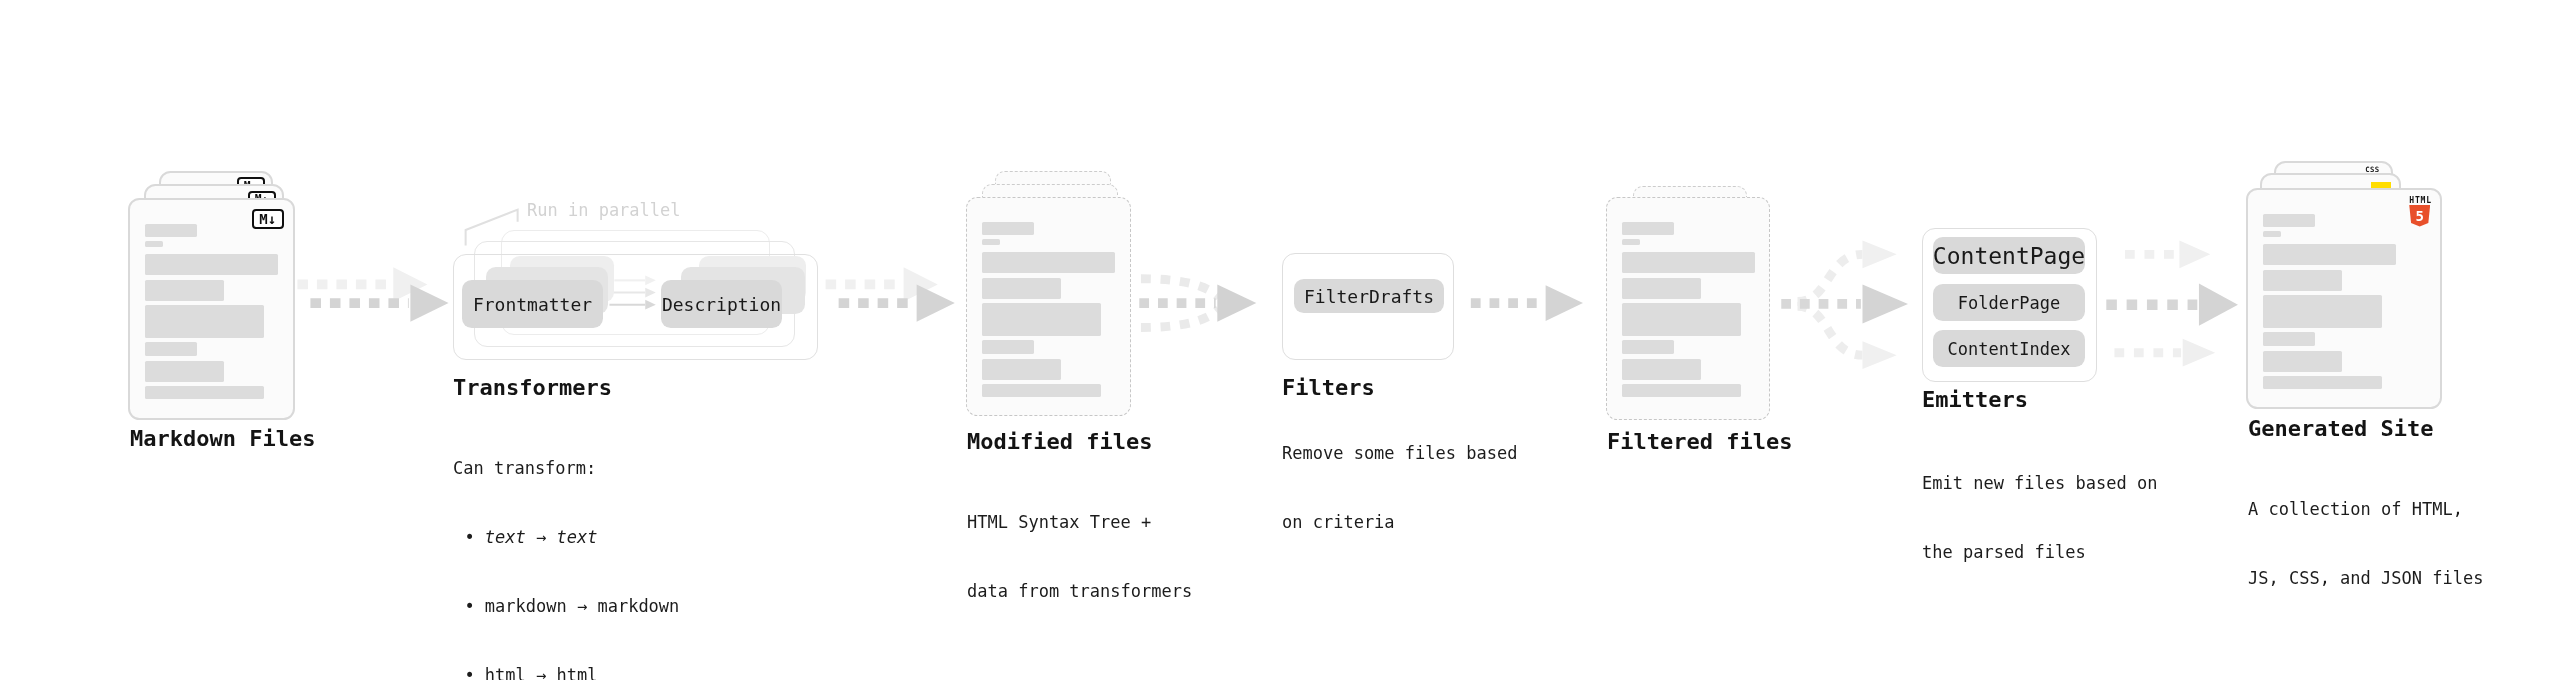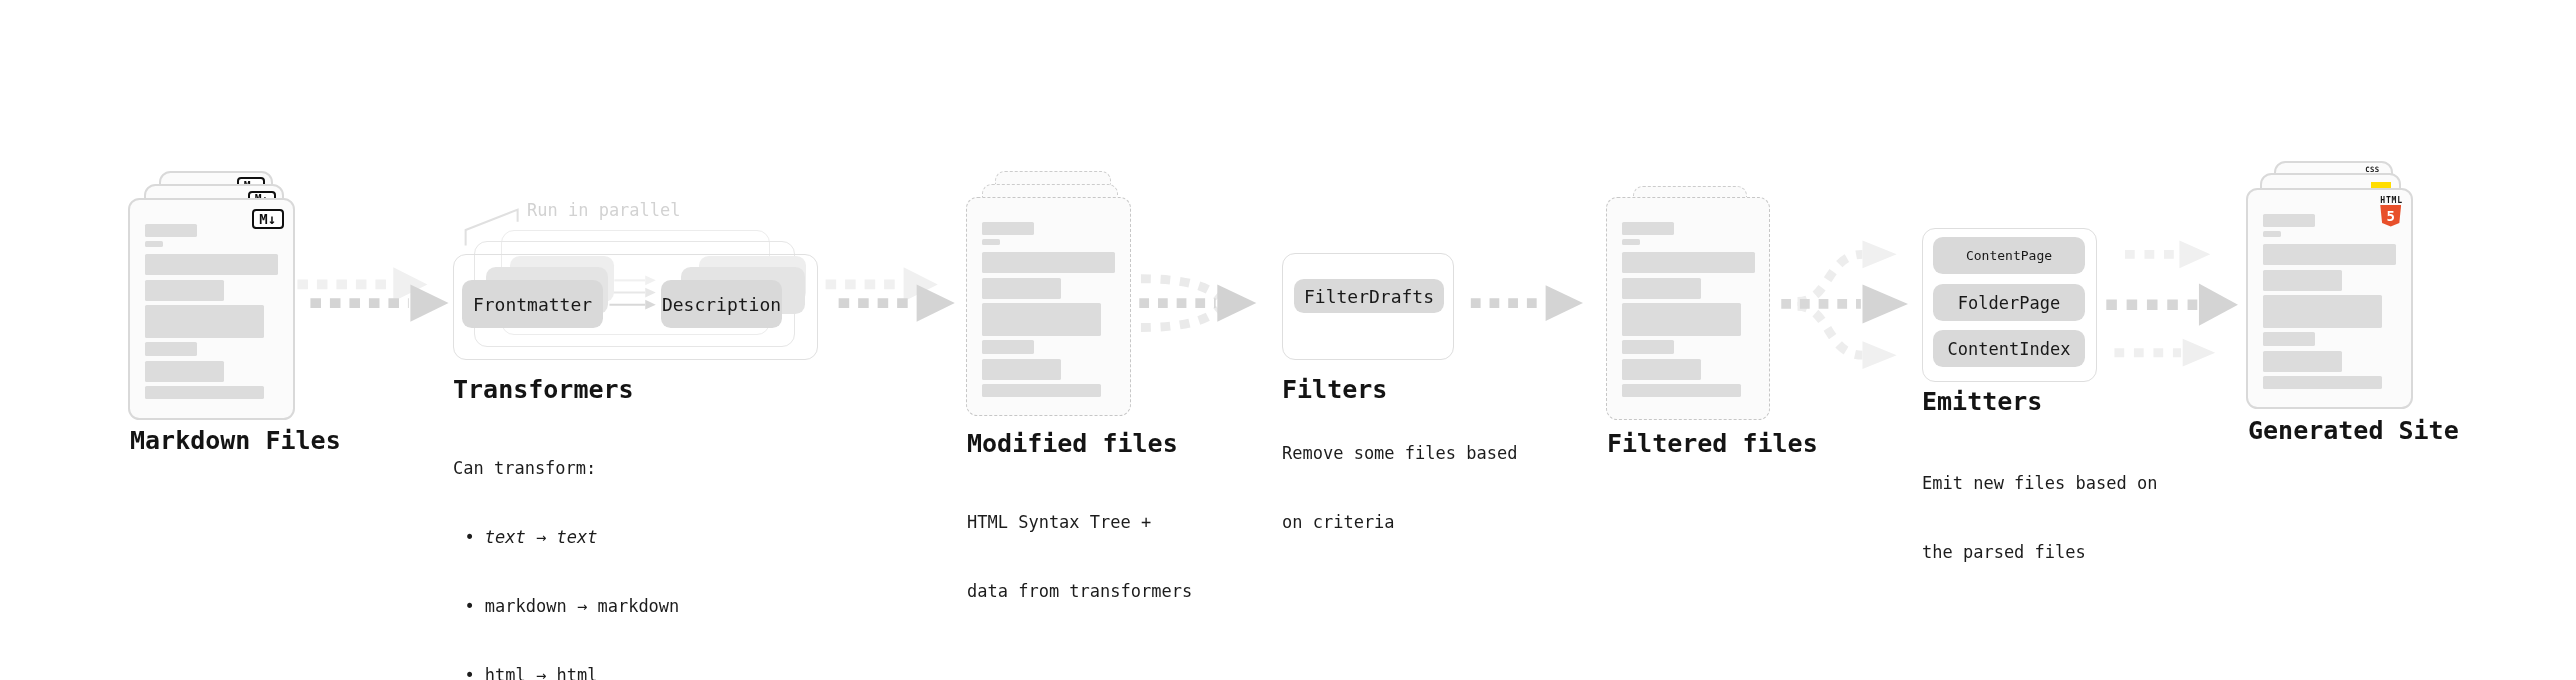--- a/index.html
+++ b/index.html
@@ -7,21 +7,21 @@
     position:relative;width:2576px;height:681px;overflow:hidden;background:#ffffff;
     font-family:"DejaVu Sans Mono","Liberation Mono",monospace;color:#1a1a1a;
   }
   
   .card{position:absolute;background:#fbfbfb;border:2.4px solid #d9d9d9;border-radius:11.4px;box-sizing:border-box;}
   
   .dcard{position:absolute;background:#fbfbfb;border:1.6px dashed #c7c7c7;border-radius:11.4px;box-sizing:border-box;}
   .dtop{position:absolute;background:#fbfbfb;border:1.6px dashed #cccccc;border-bottom:none;
         border-radius:9.8px 9.8px 0 0;box-sizing:border-box;}
   .bar{position:absolute;background:#dcdcdc;border-radius:1.6px;}
-  .stage-label{position:absolute;font-size:25px;font-weight:bold;color:#141414;white-space:nowrap;letter-spacing:0;}
+  .stage-label{position:absolute;font-size:22px;font-weight:bold;color:#141414;white-space:nowrap;letter-spacing:0;}
   .desc{position:absolute;font-size:17px;line-height:23px;color:#1c1c1c;white-space:pre;}
   .note{position:absolute;font-size:17px;color:#d2d2d2;white-space:nowrap;}
   .pill{position:absolute;background:#d9d9d9;border-radius:9.8px;display:flex;align-items:center;
         justify-content:center;font-size:18px;color:#191919;box-sizing:border-box;white-space:nowrap;}
   .gpill{position:absolute;border-radius:9.8px;}
   .gbox{position:absolute;border:1.6px solid #e6e6e6;border-radius:13px;box-sizing:border-box;background:transparent;}
   .wbox{position:absolute;background:#ffffff;border:1.6px solid #dedede;border-radius:13px;box-sizing:border-box;}
   .md-icon{position:absolute;border:2.4px solid #0f0f0f;border-radius:4.1px;background:#ffffff;color:#0f0f0f;
            font-weight:bold;display:flex;align-items:center;justify-content:center;box-sizing:border-box;}
   .md-front{width:32.5px;height:20.3px;font-size:14px;right:9px;top:9px;}
@@ -190,53 +190,57 @@
         <div class="bar" style="left: 14.6px; top: 105px; width: 119px; height: 32.5px;"></div>
         <div class="bar" style="left: 14.6px; top: 142px; width: 52px; height: 14px;"></div>
         <div class="bar" style="left: 14.6px; top: 161px; width: 79px; height: 21px;"></div>
         <div class="bar" style="left: 14.6px; top: 186px; width: 119px; height: 13px;"></div>
       </div>
     <div class="stage-label" style="left:1607px;top:429px;">Filtered files</div>
   </div>
 
   <div class="stage">
     <div class="wbox" style="left:1922px;top:228px;width:175px;height:154px;"></div>
-    <div class="pill" style="left:1933px;top:237px;width:152px;height:37px;font-size:13px;">ContentPage</div>
+    <div class="pill" style="left:1933px;top:237px;width:152px;height:37px;font-size:23px;">ContentPage</div>
     <div class="pill" style="left:1933px;top:284px;width:152px;height:37px;font-size:17px;">FolderPage</div>
     <div class="pill" style="left:1933px;top:330px;width:152px;height:37px;font-size:17px;">ContentIndex</div>
     <div class="stage-label" style="left:1922px;top:387px;">Emitters</div>
     <div class="desc" style="left:1922px;top:426px;">
       <div>Emit new files based on</div>
       <div>the parsed files</div>
     </div>
   </div>
 
   <div class="stage">
     <div class="card" style="left:2274px;top:161px;width:119px;height:98px;z-index:1;">
       <div class="css-icon">
         <div class="css-word">CSS</div>
         <div class="css-bar"></div>
       </div>
     </div>
     <div class="card" style="left:2260px;top:173px;width:141px;height:106px;z-index:2;">
       <div class="js-icon"></div>
     </div>
-    <div class="card" style="left:2246px;top:188px;width:167px;height:221px;z-index:3;">
+    <div class="card" style="left:2246px;top:188px;width:196px;height:221px;z-index:3;">
       <div class="html5-icon">
         <div class="html5-word">HTML</div>
         <div class="html5-shield">
           <span>5</span>
         </div>
       </div>
     <div class="bar" style="left: 14.6px; top: 23.6px; width: 52px; height: 13px;"></div>
         <div class="bar" style="left: 14.6px; top: 41px; width: 18.7px; height: 5.7px;"></div>
         <div class="bar" style="left: 14.6px; top: 54px; width: 133px; height: 21px;"></div>
         <div class="bar" style="left: 14.6px; top: 80px; width: 79px; height: 21px;"></div>
         <div class="bar" style="left: 14.6px; top: 105px; width: 119px; height: 32.5px;"></div>
         <div class="bar" style="left: 14.6px; top: 142px; width: 52px; height: 14px;"></div>
         <div class="bar" style="left: 14.6px; top: 161px; width: 79px; height: 21px;"></div>
         <div class="bar" style="left: 14.6px; top: 186px; width: 119px; height: 13px;"></div>
       </div>
     <div class="stage-label" style="left:2248px;top:416px;">Generated Site</div>
+    <div class="desc" style="left:2248px;top:452px;">
+      <div>A collection of HTML,</div>
+      <div>JS, CSS, and JSON files</div>
+    </div>
   </div>
 
 </div>
 
 
 </body></html>

